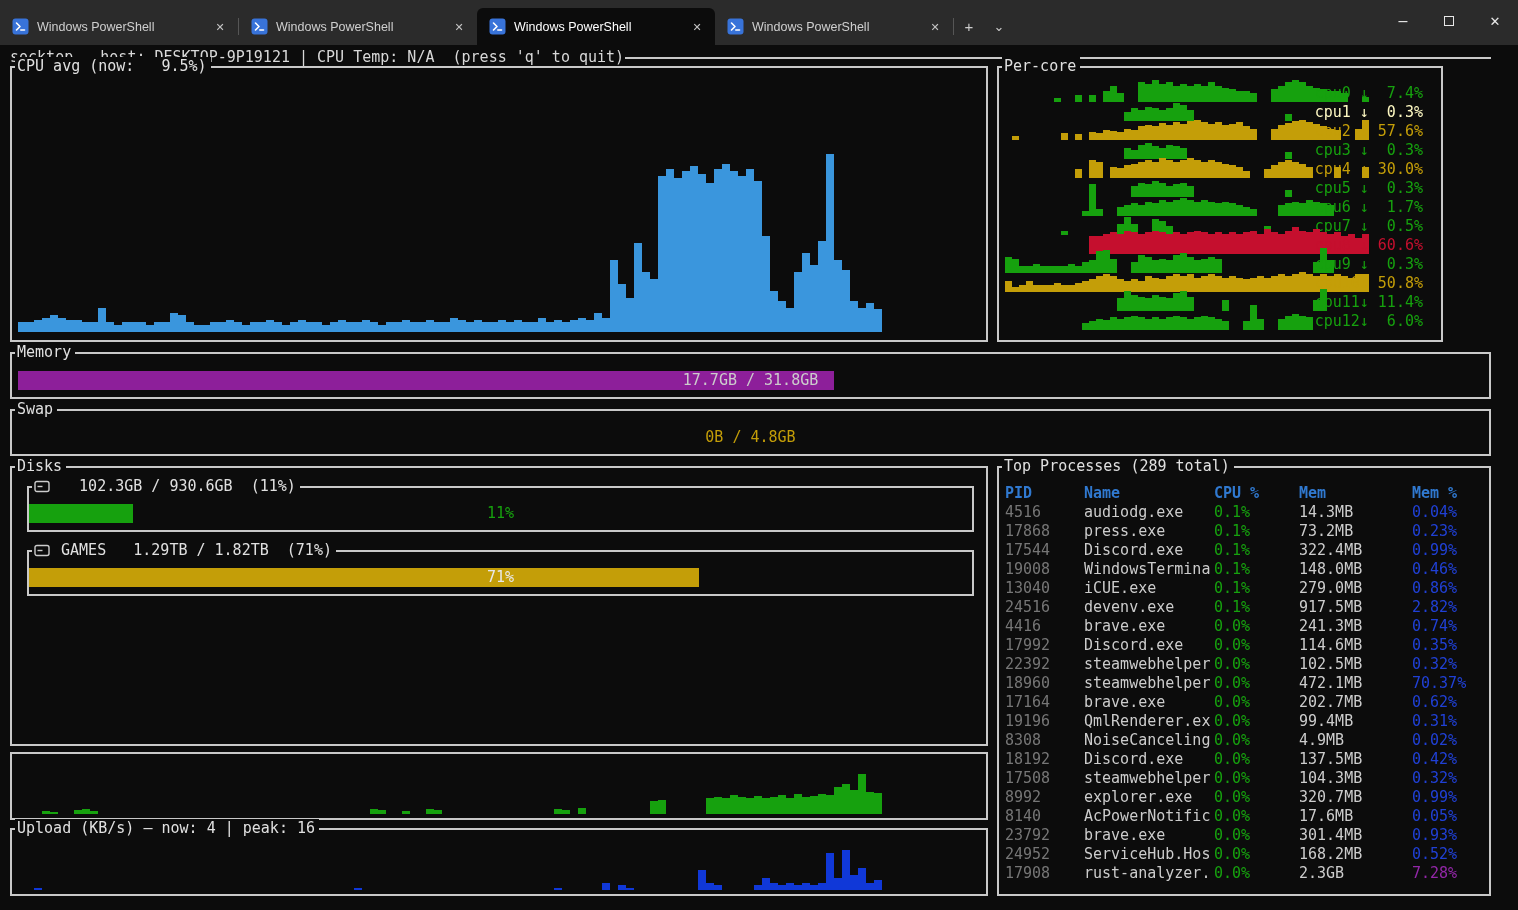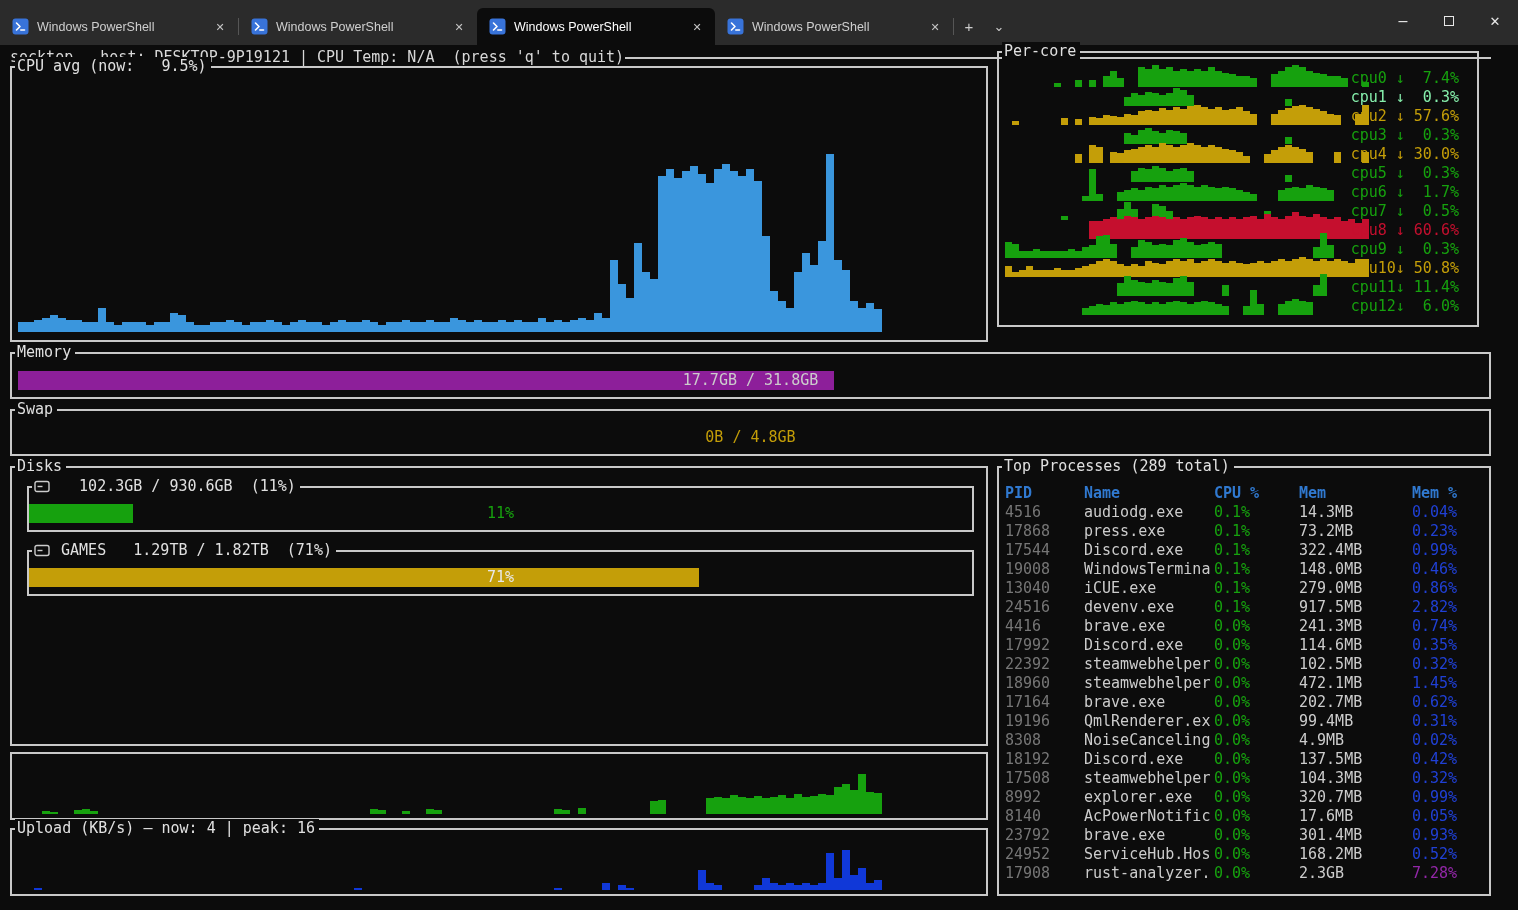--- a/index.html
+++ b/index.html
@@ -234,21 +234,21 @@
         <i style="width: 8px; height: 177.6px; background: rgb(58, 150, 221);"></i>
         <i style="width: 8px; height: 72px; background: rgb(58, 150, 221);"></i>
         <i style="width: 8px; height: 62.4px; background: rgb(58, 150, 221);"></i>
         <i style="width: 8px; height: 31.2px; background: rgb(58, 150, 221);"></i>
         <i style="width: 8px; height: 24px; background: rgb(58, 150, 221);"></i>
         <i style="width: 8px; height: 28.8px; background: rgb(58, 150, 221);"></i>
         <i style="width: 8px; height: 22.8px; background: rgb(58, 150, 221);"></i>
       </div>
   </div>
 
-  <div class="panel" style="left:997px; top:6px; width:482px; height:276px;">
+  <div class="panel" style="left:997px; top:21px; width:446px; height:276px;">
     <span class="panel-title">Per-core</span>
     <div id="coreRows" style="position:absolute; left:0; right:0; top:16px;">
         <div class="core-row">
           <div class="core-spark">
             <i style="width: 7px; height: 0px; background: rgb(22, 161, 14);"></i>
             <i style="width: 7px; height: 0px; background: rgb(22, 161, 14);"></i>
             <i style="width: 7px; height: 0px; background: rgb(22, 161, 14);"></i>
             <i style="width: 7px; height: 0px; background: rgb(22, 161, 14);"></i>
             <i style="width: 7px; height: 0px; background: rgb(22, 161, 14);"></i>
             <i style="width: 7px; height: 0px; background: rgb(22, 161, 14);"></i>
@@ -349,21 +349,21 @@
             <i style="width: 7px; height: 0px; background: rgb(22, 161, 14);"></i>
             <i style="width: 7px; height: 0px; background: rgb(22, 161, 14);"></i>
             <i style="width: 7px; height: 0px; background: rgb(22, 161, 14);"></i>
             <i style="width: 7px; height: 0px; background: rgb(22, 161, 14);"></i>
             <i style="width: 7px; height: 0px; background: rgb(22, 161, 14);"></i>
             <i style="width: 7px; height: 0px; background: rgb(22, 161, 14);"></i>
             <i style="width: 7px; height: 0px; background: rgb(22, 161, 14);"></i>
             <i style="width: 7px; height: 0px; background: rgb(22, 161, 14);"></i>
             <i style="width: 7px; height: 0px; background: rgb(22, 161, 14);"></i>
           </div>
-          <span class="core-label" style="color: #86efac;">cpu1 ↓  0.3%</span>
+          <span class="core-label" style="color: #fef9c3;">cpu1 ↓  0.3%</span>
         </div>
         <div class="core-row">
           <div class="core-spark">
             <i style="width: 7px; height: 0px; background: rgb(196, 158, 8);"></i>
             <i style="width: 7px; height: 3.6px; background: rgb(196, 158, 8);"></i>
             <i style="width: 7px; height: 0px; background: rgb(196, 158, 8);"></i>
             <i style="width: 7px; height: 0px; background: rgb(196, 158, 8);"></i>
             <i style="width: 7px; height: 0px; background: rgb(196, 158, 8);"></i>
             <i style="width: 7px; height: 0px; background: rgb(196, 158, 8);"></i>
             <i style="width: 7px; height: 0px; background: rgb(196, 158, 8);"></i>
@@ -1045,21 +1045,21 @@
       </div>
     <div class="proc-row"><span class="c-gray">4516</span><span class="c-white">audiodg.exe</span><span class="c-green">0.1%</span><span class="c-white">14.3MB</span><span class="c-blue">0.04%</span></div>
         <div class="proc-row"><span class="c-gray">17868</span><span class="c-white">press.exe</span><span class="c-green">0.1%</span><span class="c-white">73.2MB</span><span class="c-blue">0.23%</span></div>
         <div class="proc-row"><span class="c-gray">17544</span><span class="c-white">Discord.exe</span><span class="c-green">0.1%</span><span class="c-white">322.4MB</span><span class="c-blue">0.99%</span></div>
         <div class="proc-row"><span class="c-gray">19008</span><span class="c-white">WindowsTermina</span><span class="c-green">0.1%</span><span class="c-white">148.0MB</span><span class="c-blue">0.46%</span></div>
         <div class="proc-row"><span class="c-gray">13040</span><span class="c-white">iCUE.exe</span><span class="c-green">0.1%</span><span class="c-white">279.0MB</span><span class="c-blue">0.86%</span></div>
         <div class="proc-row"><span class="c-gray">24516</span><span class="c-white">devenv.exe</span><span class="c-green">0.1%</span><span class="c-white">917.5MB</span><span class="c-blue">2.82%</span></div>
         <div class="proc-row"><span class="c-gray">4416</span><span class="c-white">brave.exe</span><span class="c-green">0.0%</span><span class="c-white">241.3MB</span><span class="c-blue">0.74%</span></div>
         <div class="proc-row"><span class="c-gray">17992</span><span class="c-white">Discord.exe</span><span class="c-green">0.0%</span><span class="c-white">114.6MB</span><span class="c-blue">0.35%</span></div>
         <div class="proc-row"><span class="c-gray">22392</span><span class="c-white">steamwebhelper</span><span class="c-green">0.0%</span><span class="c-white">102.5MB</span><span class="c-blue">0.32%</span></div>
-        <div class="proc-row"><span class="c-gray">18960</span><span class="c-white">steamwebhelper</span><span class="c-green">0.0%</span><span class="c-white">472.1MB</span><span class="c-blue">1.45%</span></div>
+        <div class="proc-row"><span class="c-gray">18960</span><span class="c-white">steamwebhelper</span><span class="c-green">0.0%</span><span class="c-white">472.1MB</span><span class="c-blue">70.37%</span></div>
         <div class="proc-row"><span class="c-gray">17164</span><span class="c-white">brave.exe</span><span class="c-green">0.0%</span><span class="c-white">202.7MB</span><span class="c-blue">0.62%</span></div>
         <div class="proc-row"><span class="c-gray">19196</span><span class="c-white">QmlRenderer.ex</span><span class="c-green">0.0%</span><span class="c-white">99.4MB</span><span class="c-blue">0.31%</span></div>
         <div class="proc-row"><span class="c-gray">8308</span><span class="c-white">NoiseCanceling</span><span class="c-green">0.0%</span><span class="c-white">4.9MB</span><span class="c-blue">0.02%</span></div>
         <div class="proc-row"><span class="c-gray">18192</span><span class="c-white">Discord.exe</span><span class="c-green">0.0%</span><span class="c-white">137.5MB</span><span class="c-blue">0.42%</span></div>
         <div class="proc-row"><span class="c-gray">17508</span><span class="c-white">steamwebhelper</span><span class="c-green">0.0%</span><span class="c-white">104.3MB</span><span class="c-blue">0.32%</span></div>
         <div class="proc-row"><span class="c-gray">8992</span><span class="c-white">explorer.exe</span><span class="c-green">0.0%</span><span class="c-white">320.7MB</span><span class="c-blue">0.99%</span></div>
         <div class="proc-row"><span class="c-gray">8140</span><span class="c-white">AcPowerNotific</span><span class="c-green">0.0%</span><span class="c-white">17.6MB</span><span class="c-blue">0.05%</span></div>
         <div class="proc-row"><span class="c-gray">23792</span><span class="c-white">brave.exe</span><span class="c-green">0.0%</span><span class="c-white">301.4MB</span><span class="c-blue">0.93%</span></div>
         <div class="proc-row"><span class="c-gray">24952</span><span class="c-white">ServiceHub.Hos</span><span class="c-green">0.0%</span><span class="c-white">168.2MB</span><span class="c-blue">0.52%</span></div>
         <div class="proc-row"><span class="c-gray">17908</span><span class="c-white">rust-analyzer.</span><span class="c-green">0.0%</span><span class="c-white">2.3GB</span><span class="c-purple">7.28%</span></div>

